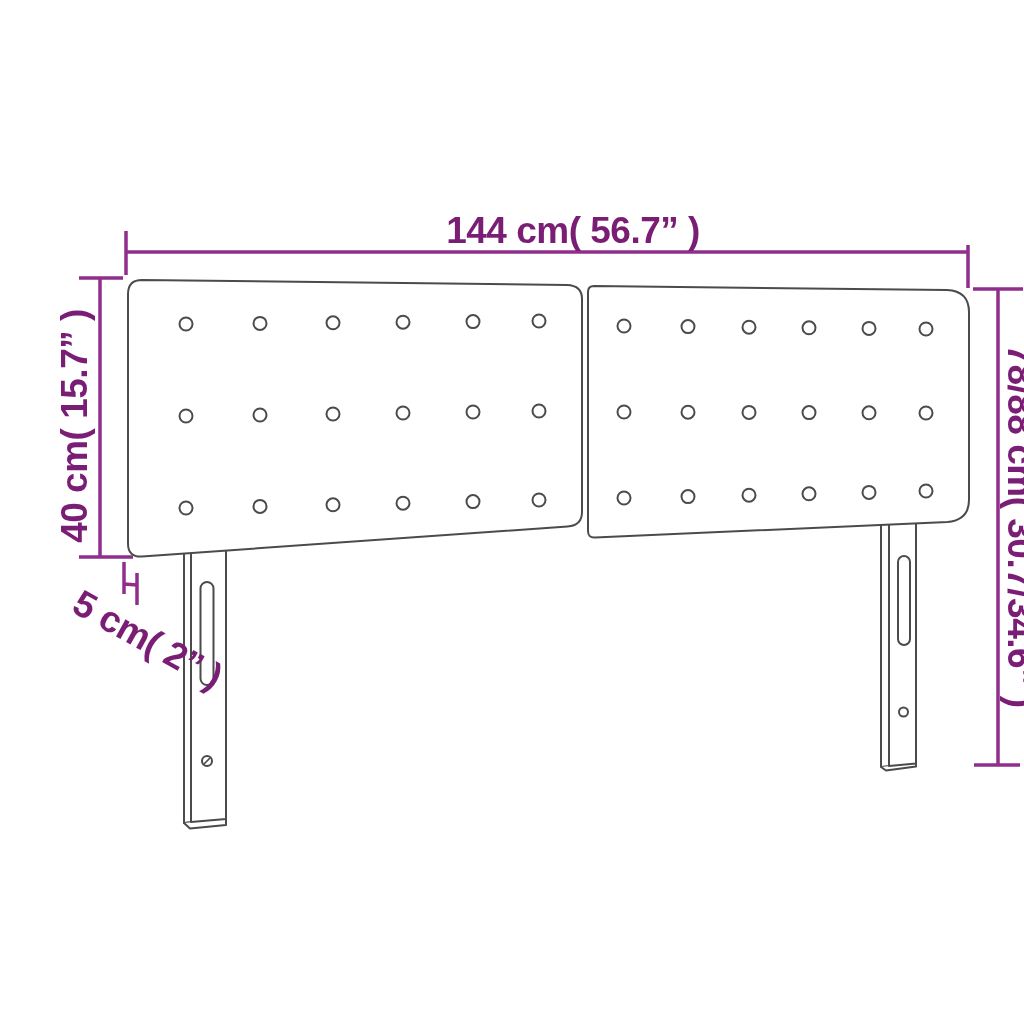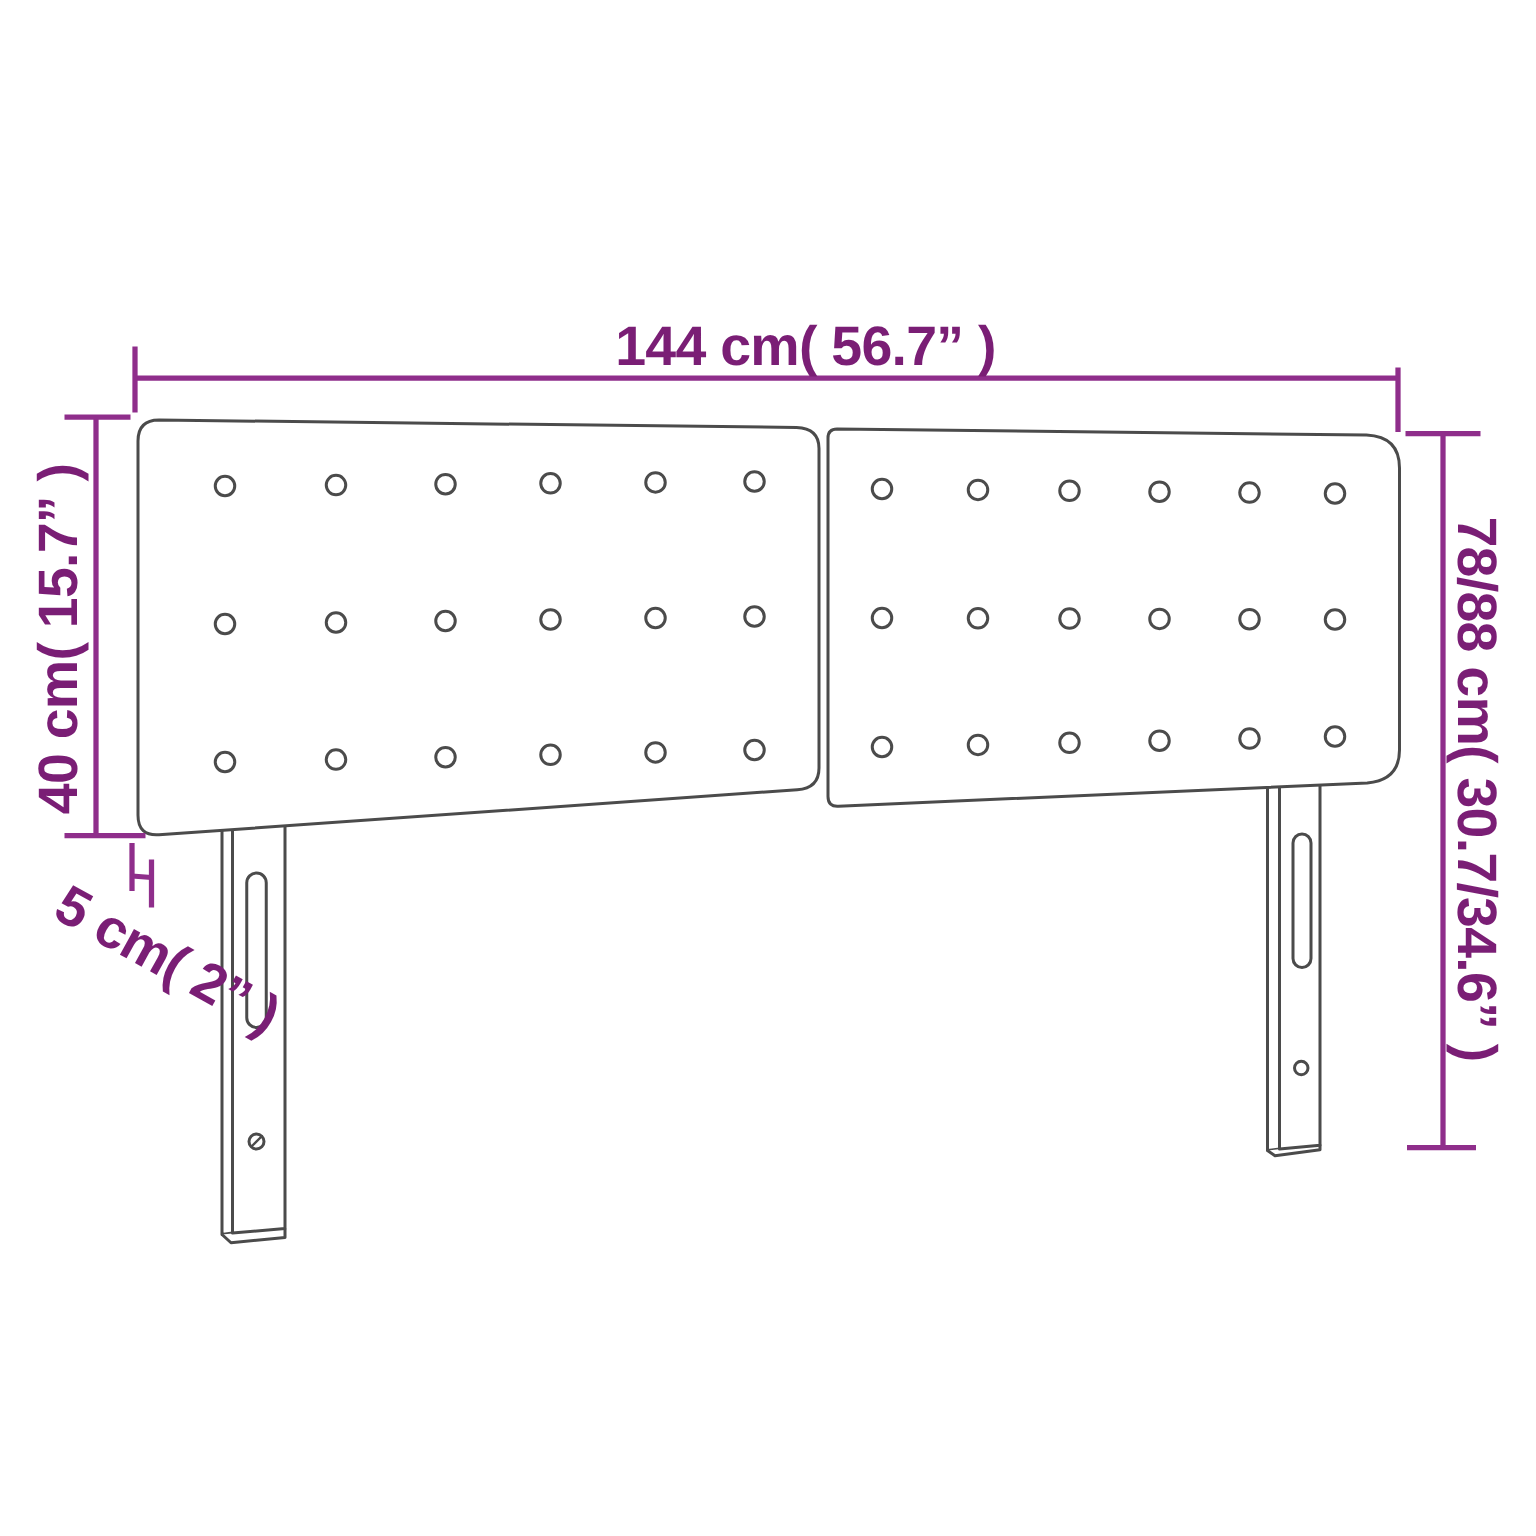--- a/index.html
+++ b/index.html
@@ -10,21 +10,21 @@
     height: 1024px;
     overflow: hidden;
     font-family: "Liberation Sans", sans-serif;
   }
   :root {
     --outline: #4b4b4b;
     --dim-line: #8F2E8B;
     --dim-text: #7A1E75;
     --bg: #ffffff;
   }
-  .stage { width: 916px; height: 1024px; background: var(--bg); }
+  .stage { width: 916px; height: 1024px; background: var(--bg); padding-left: 36px; }
   svg { display: block; }
 
   
   .outline path,
   .outline rect {
     fill: #ffffff;
     stroke: var(--outline);
     stroke-width: 2;
     stroke-linejoin: round;
   }

